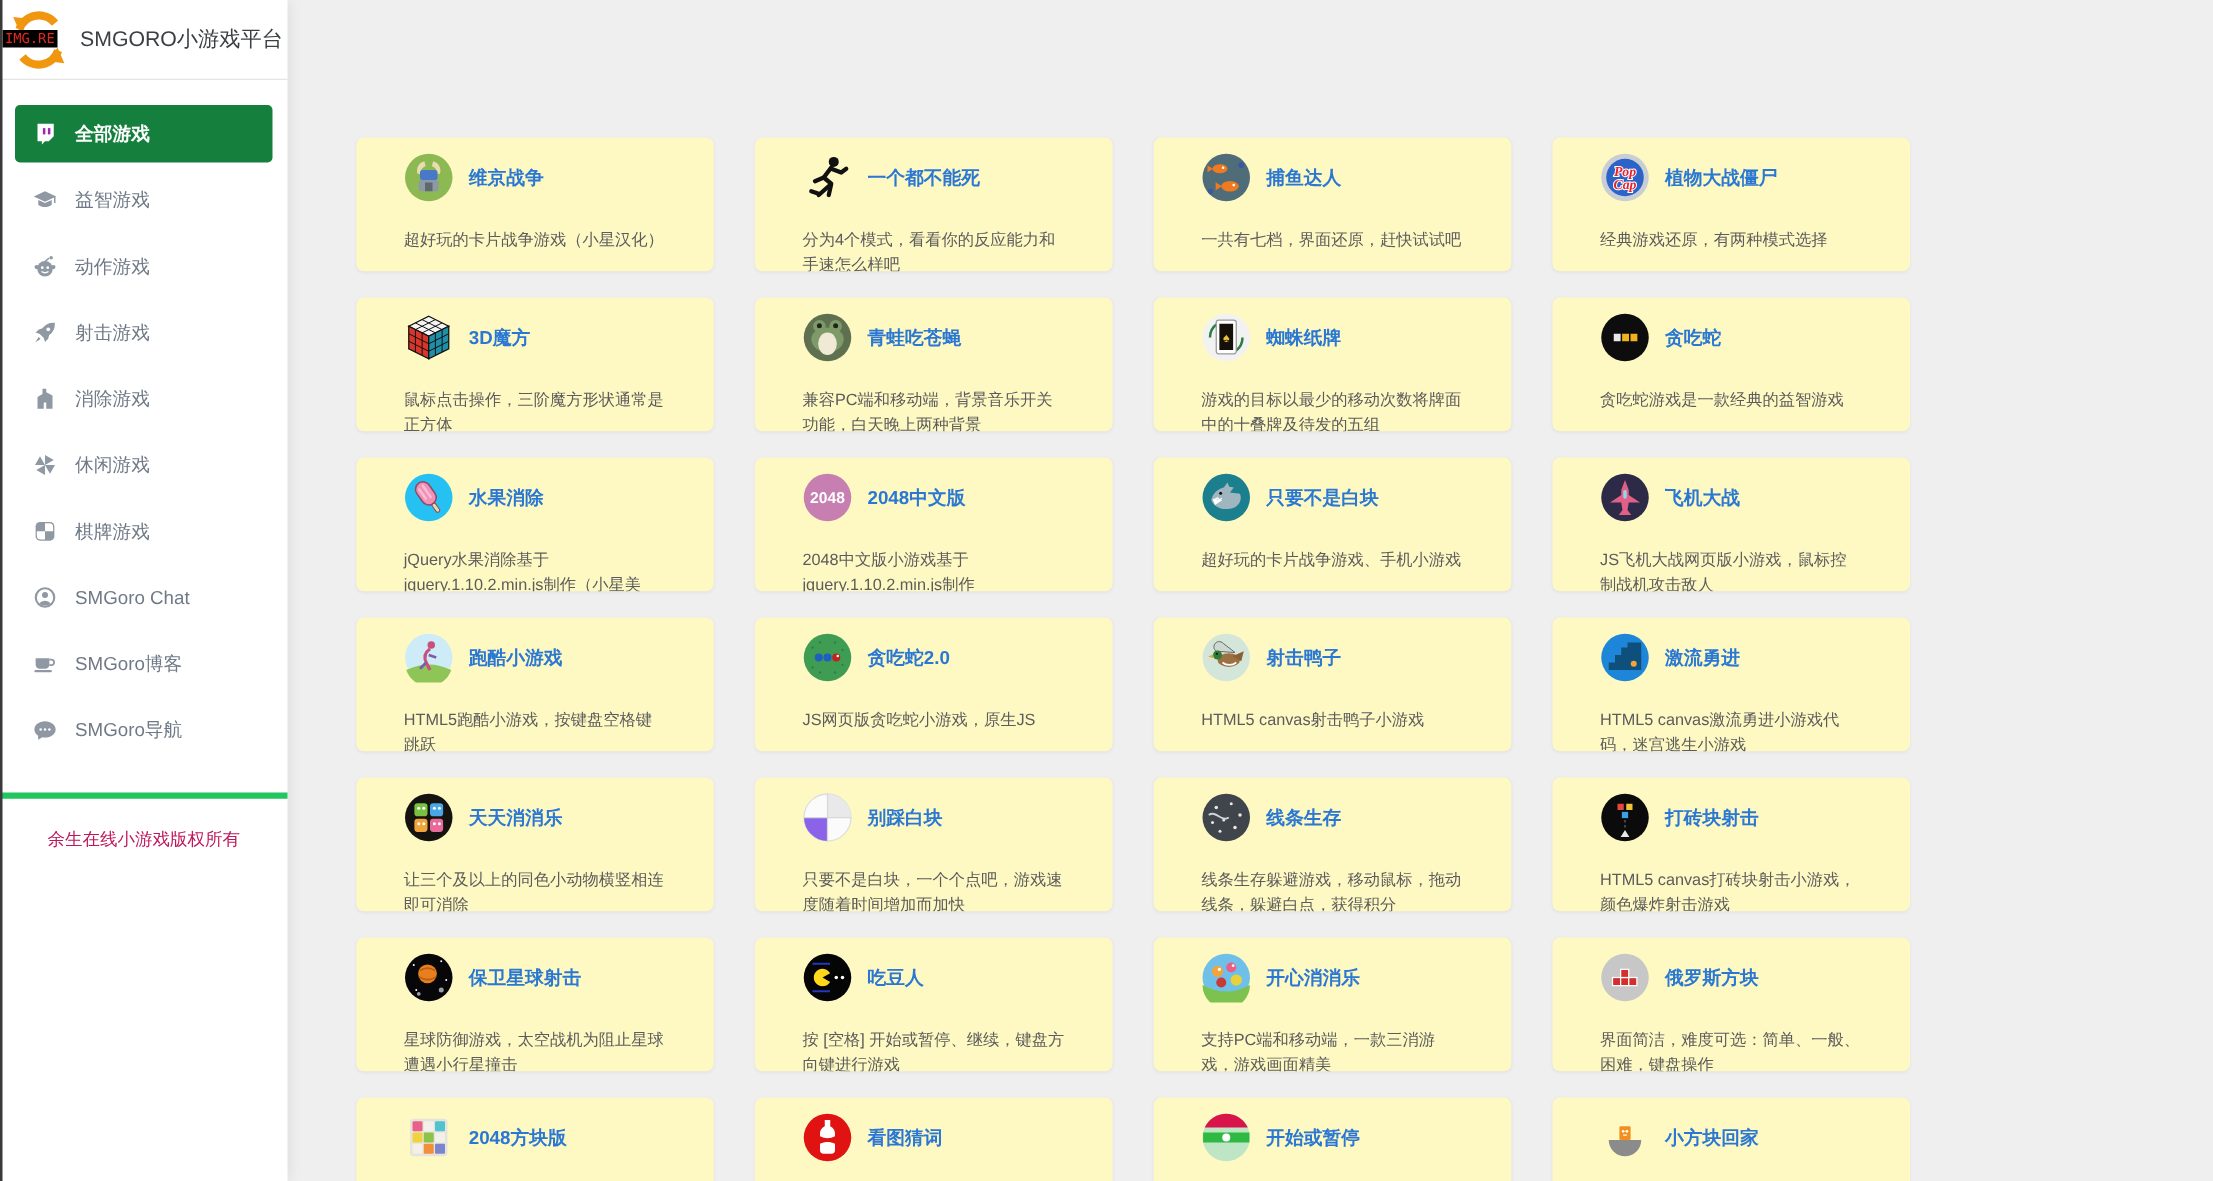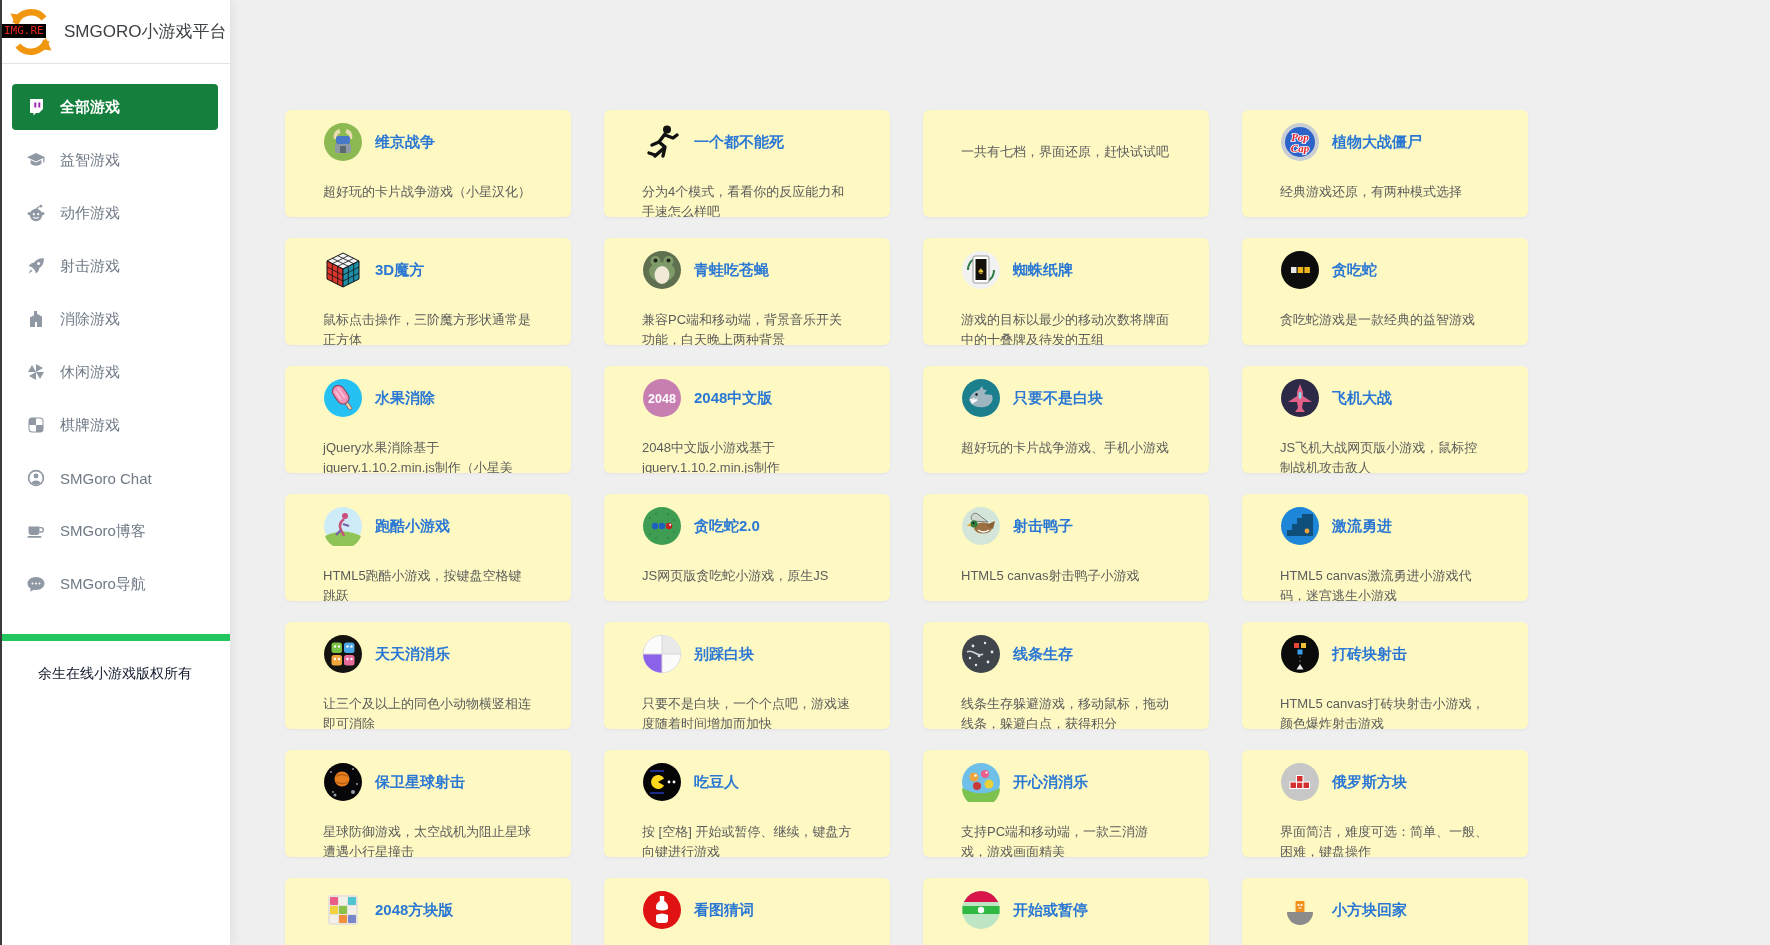--- a/index.html
+++ b/index.html
@@ -20,22 +20,22 @@
   .logo-badge{position:absolute;left:-3px;top:18px;background:#000;color:#e5281e;
               font-family:"DejaVu Sans Mono","Liberation Mono",monospace;font-weight:normal;
               font-size:11px;line-height:1.15;padding:1px 2px;letter-spacing:0}
   .logo-title{font-size:17px;color:#3c4043;white-space:nowrap;margin-left:7px}
   nav{padding-top:20px}
   .nav-item{display:flex;align-items:center;height:46px;margin:0 12px 7px;padding-left:14px;
             border-radius:4px;color:#6f7a86;font-size:15px;cursor:pointer}
   .nav-item .icon{width:20px;height:20px;margin-right:14px;display:inline-flex;flex:0 0 auto}
   .nav-item .icon svg{display:block}
   .nav-item.active{color:#fff}
-  .sidebar-footer{position:absolute;left:0;right:0;top:634px;border-top:7px solid #22c55e;
-                  padding:24px 10px 0;text-align:center;color:#0f172a;font-size:14px}
+  .sidebar-footer{position:absolute;left:0;right:0;top:634px;border-top:5px solid #22c55e;
+                  padding:24px 10px 0;text-align:center;color:#be185d;font-size:14px}
   
   main{margin-left:230px;padding:110px 0 0 55px}
   .grid{display:grid;grid-template-columns:repeat(4,286px);column-gap:33px;row-gap:21px}
   .card{background:#fef9c3;border-radius:6px;height:107px;padding:12px 38px 0;
         box-shadow:0 1px 3px rgba(0,0,0,.05);overflow:hidden;cursor:pointer}
   .card-head{display:flex;align-items:center;height:40px}
   .game-icon{width:40px;height:40px;flex:0 0 auto;margin-right:12px}
   .game-icon svg{display:block}
   .game-title{color:var(--title-blue,#2b78d4);font-weight:bold;font-size:15px;
               text-decoration:none;white-space:nowrap}
@@ -202,20 +202,38 @@
                 <path d="M22 26l-9 8"></path>
                 <path d="M13 33l-6-2"></path>
               </g>
             </svg>
           </span>
           <a class="game-title">一个都不能死</a>
         </div>
         <p class="game-desc">分为4个模式，看看你的反应能力和手速怎么样吧</p>
       </div>
       <div class="card">
+        <div class="card-head">
+          <span class="icon game-icon">
+            <svg viewBox="0 0 40 40" width="40" height="40">
+              <circle cx="20" cy="20" r="19" fill="#4f6d78"></circle>
+              <g fill="#f07a1f">
+                <ellipse cx="15" cy="13" rx="6" ry="3.6"></ellipse>
+                <path d="M9.5 13l-4.5-2.7v5.4z"></path>
+                <ellipse cx="23" cy="27" rx="7" ry="4.2"></ellipse>
+                <path d="M16.5 27l-5-3.2v6.4z"></path>
+              </g>
+              <circle cx="17.5" cy="12.2" r="1" fill="#fff"></circle>
+              <circle cx="26" cy="26" r="1.1" fill="#fff"></circle>
+              <circle cx="32" cy="10" r="2.4" fill="#3a57a0"></circle>
+              <circle cx="7.5" cy="31" r="2.1" fill="#3a57a0"></circle>
+            </svg>
+          </span>
+          <a class="game-title">捕鱼达人</a>
+        </div>
         <p class="game-desc">一共有七档，界面还原，赶快试试吧</p>
       </div>
       <div class="card">
         <div class="card-head">
           <span class="icon game-icon">
             <svg viewBox="0 0 40 40" width="40" height="40">
               <circle cx="20" cy="20" r="19" fill="#c9cdd4"></circle>
               <circle cx="20" cy="20" r="15" fill="#2b63c9"></circle>
               <g font-family="Liberation Serif,serif" font-style="italic" font-weight="bold" text-anchor="middle" fill="#e3232d" stroke="#fff" stroke-width="1.6" paint-order="stroke">
                 <text x="20" y="18.5" font-size="11">Pop</text>

